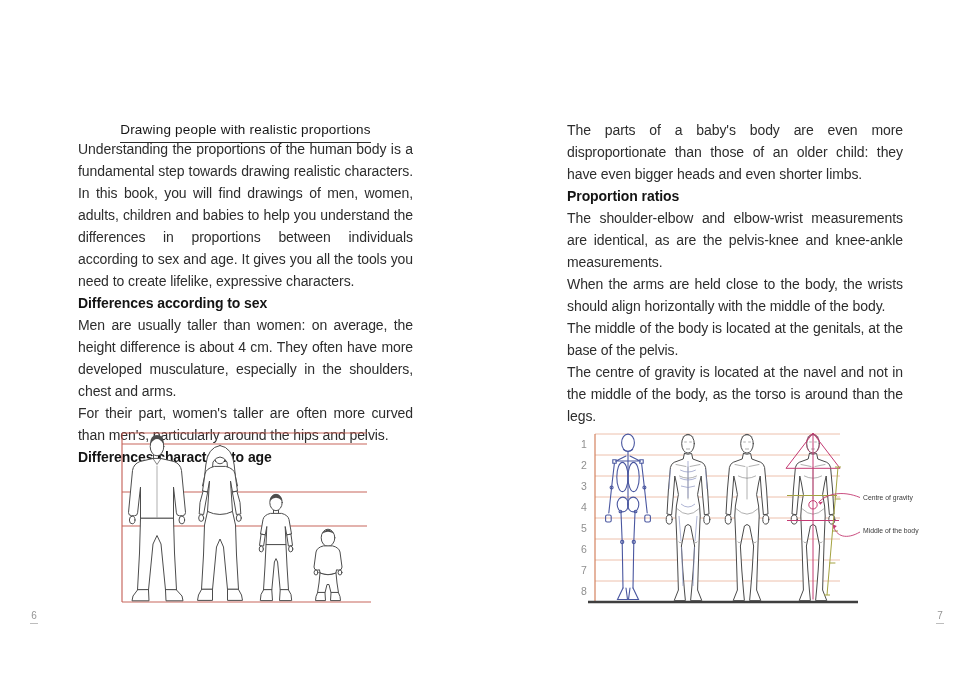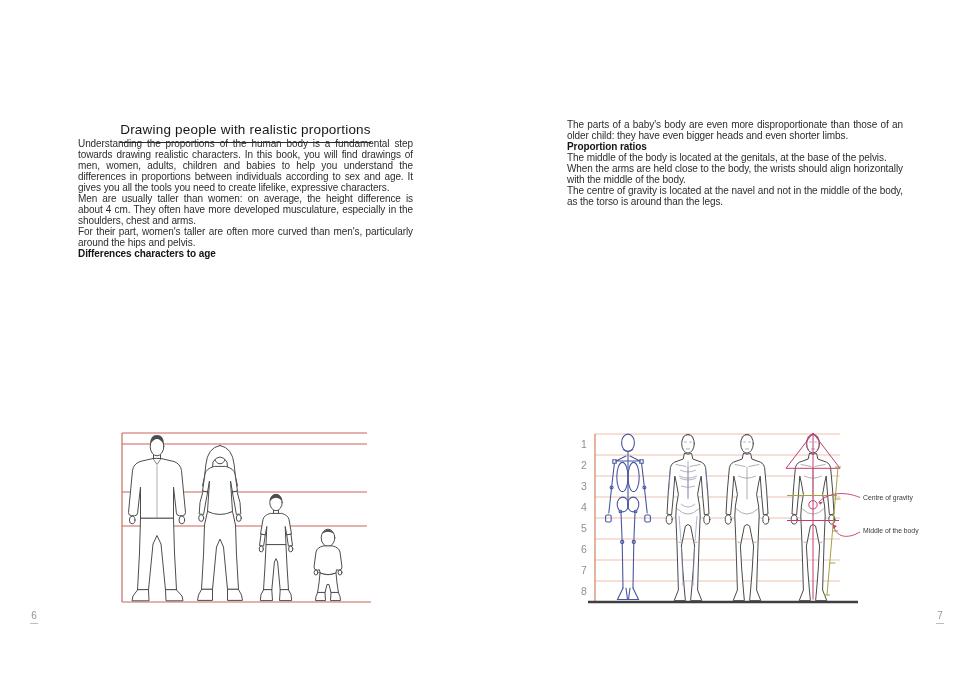--- a/index.html
+++ b/index.html
@@ -10,21 +10,21 @@
   }
   .col { position:absolute; }
   .col-left  { left:78px;  top:121px; width:335px; }
   .col-right { left:567px; top:119px; width:336px; }
   h1.title {
     margin:0; font-size:13.5px; font-weight:400; letter-spacing:.2px;
     color:#161616; text-align:center; line-height:17px;
   }
   h1.title span { border-bottom:1px solid #2a2a2a; padding-bottom:5px; }
   p.body, h3.subhead {
-    font-size:10px; line-height:11px; letter-spacing:-0.08px;
+    font-size:14px; line-height:22px; letter-spacing:-0.08px;
   }
   p.body { margin:0; text-align:justify; color:#2d2d2d; }
   h3.subhead { margin:0; font-weight:bold; color:#141414; }
   .intro   { margin-top:18px; }
   .h-sex   { margin-top:21px; }
   .p-gap   { margin-top:5.5px; }
   .h-age   { margin-top:18px; }
   .h-prop  { margin-top:19px; }
   .rp      { margin-top:9.5px; }
   .pagenum {
@@ -39,30 +39,32 @@
   #fig-proportion { left:572px; top:420px; }
   svg text.num   { font-family:"Liberation Sans",sans-serif; font-size:10.5px; fill:#8f8f8f; }
   svg text.lbl   { font-family:"Liberation Sans",sans-serif; font-size:6.8px; fill:#3a3a3a; }
 </style>
 </head>
 <body>
 
 <div class="col col-left">
   <h1 class="title"><span>Drawing people with realistic proportions</span></h1>
   <p class="body intro">Understanding the proportions of the human body is a fundamental step towards drawing realistic characters. In this book, you will find drawings of men, women, adults, children and babies to help you understand the differences in proportions between individuals according to sex and age. It gives you all the tools you need to create lifelike, expressive characters.</p>
+  <h3 class="subhead h-sex">Differences according to sex</h3>
   <p class="body">Men are usually taller than women: on average, the height difference is about 4 cm. They often have more developed musculature, especially in the shoulders, chest and arms.</p>
   <p class="body p-gap">For their part, women's taller are often more curved than men's, particularly around the hips and pelvis.</p>
   <h3 class="subhead h-age">Differences characters to age</h3>
 </div>
 
 <div class="col col-right">
   <p class="body">The parts of a baby's body are even more disproportionate than those of an older child: they have even bigger heads and even shorter limbs.</p>
   <h3 class="subhead h-prop">Proportion ratios</h3>
+  <p class="body rp">The shoulder-elbow and elbow-wrist measurements are identical, as are the pelvis-knee and knee-ankle measurements.</p>
+  <p class="body rp">When the arms are held close to the body, the wrists should align horizontally with the middle of the body.</p>
   <p class="body rp">The middle of the body is located at the genitals, at the base of the pelvis.</p>
-  <p class="body rp">When the arms are held close to the body, the wrists should align horizontally with the middle of the body.</p>
   <p class="body rp">The centre of gravity is located at the navel and not in the middle of the body, as the torso is around than the legs.</p>
 </div>
 
 <svg id="fig-family" class="fig" width="330" height="190" viewBox="0 0 330 190">
 
   <g stroke="#c0544a" stroke-width="1.15" opacity="0.9">
     <line x1="27" y1="13" x2="272" y2="13"></line>
     <line x1="27" y1="24" x2="272" y2="24"></line>
     <line x1="27" y1="72" x2="272" y2="72"></line>
     <line x1="27" y1="106" x2="272" y2="106"></line>

